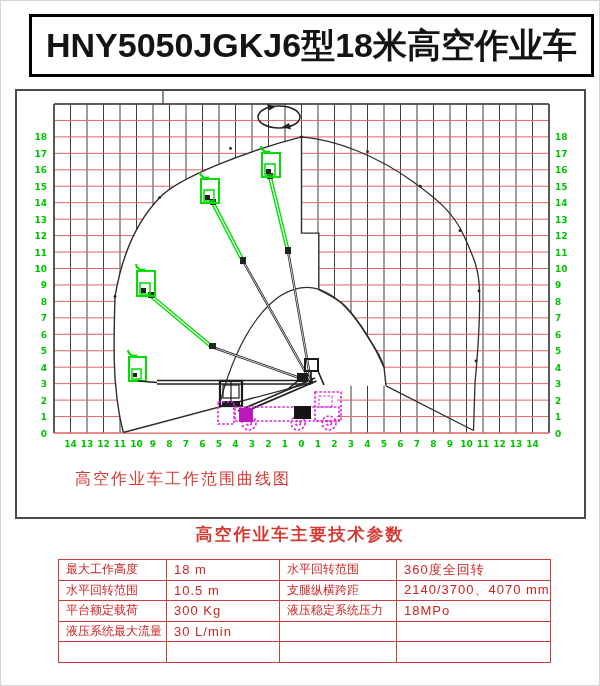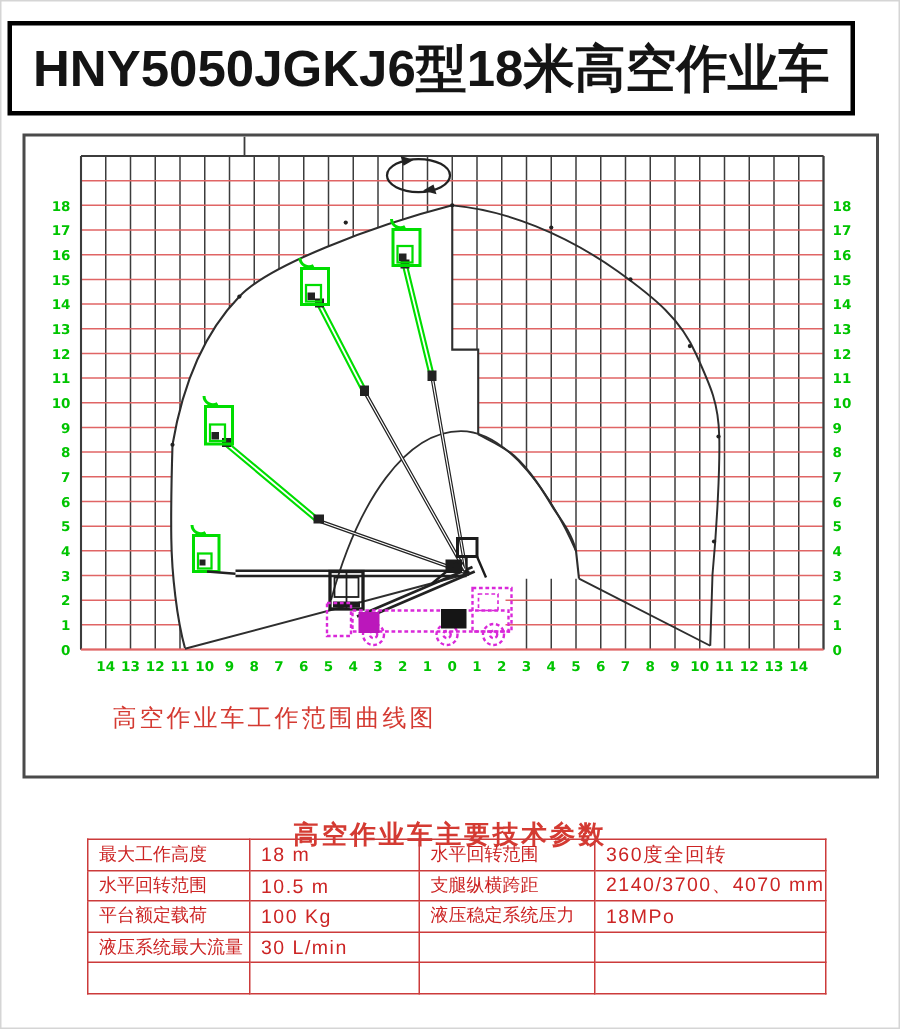--- a/index.html
+++ b/index.html
@@ -1,25 +1,25 @@
 <!DOCTYPE html>
 <html><head>
 <meta charset="utf-8">
 <style>
   html,body{margin:0;padding:0;background:#fff;}
   #page{position:relative;width:600px;height:686px;background:#fff;border:1px solid #d5d5d5;box-sizing:border-box;overflow:hidden;font-family:"Liberation Sans",sans-serif;}
-  #title-box{position:absolute;left:4px;top:13px;width:565px;height:63px;border:3px solid #000;box-sizing:border-box;display:flex;align-items:center;justify-content:center;}
+  #title-box{position:absolute;left:28px;top:13px;width:565px;height:63px;border:3px solid #000;box-sizing:border-box;display:flex;align-items:center;justify-content:center;}
   #title-box span{font-size:34px;font-weight:600;color:#141414;letter-spacing:0px;white-space:nowrap;}
   #diagram-panel{position:absolute;left:14px;top:88px;width:571px;height:430px;border:2px solid #4a4a4a;box-sizing:border-box;background:#fff;}
   #plot{position:absolute;left:0;top:0;}
   .vline{stroke:#3c3c3c;stroke-width:1;}
   .hline{stroke:#e06565;stroke-width:1;}
   .tick{font-family:"DejaVu Sans",sans-serif;font-size:9px;font-weight:bold;fill:#00c400;}
   #diagram-caption{position:absolute;left:58px;top:378px;font-size:16px;font-weight:normal;color:#d43a32;letter-spacing:2px;}
-  #table-title{position:absolute;left:0;top:544px;width:100%;text-align:center;font-size:17px;font-weight:bold;color:#d43a32;letter-spacing:2px;}
+  #table-title{position:absolute;left:0;top:522px;width:100%;text-align:center;font-size:17px;font-weight:bold;color:#d43a32;letter-spacing:2px;}
   #params-table{position:absolute;left:57px;top:558px;border-collapse:collapse;table-layout:fixed;}
   #params-table td{border:1.6px solid #cc3b3b;height:19.5px;font-size:12px;color:#cc2424;padding:0 0 0 7px;white-space:nowrap;overflow:hidden;margin-top:20px;}
   #params-table td.val{font-size:13px;letter-spacing:1px;}
 </style>
 </head>
 <body>
 
 <div id="page">
 
   <div id="title-box">
@@ -291,21 +291,21 @@
           <td class="val">360度全回转</td>
         </tr>
         <tr>
           <td class="lbl">水平回转范围</td>
           <td class="val">10.5 m</td>
           <td class="lbl">支腿纵横跨距</td>
           <td class="val">2140/3700、4070 mm</td>
         </tr>
         <tr>
           <td class="lbl">平台额定载荷</td>
-          <td class="val">100 Kg</td>
+          <td class="val">300 Kg</td>
           <td class="lbl">液压稳定系统压力</td>
           <td class="val">18MPo</td>
         </tr>
         <tr>
           <td class="lbl">液压系统最大流量</td>
           <td class="val">30 L/min</td>
           <td class="lbl"></td>
           <td class="val"></td>
         </tr>
         <tr>

